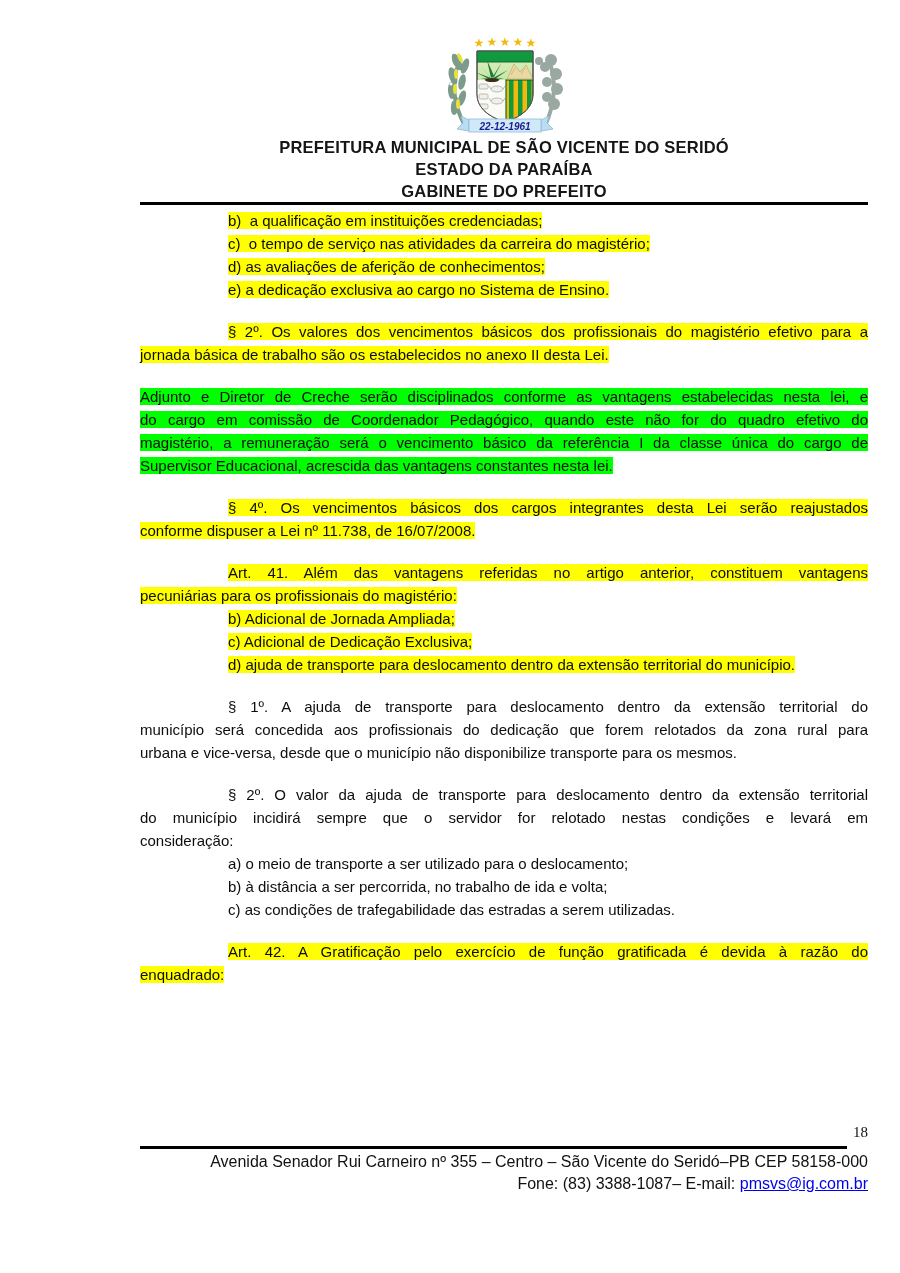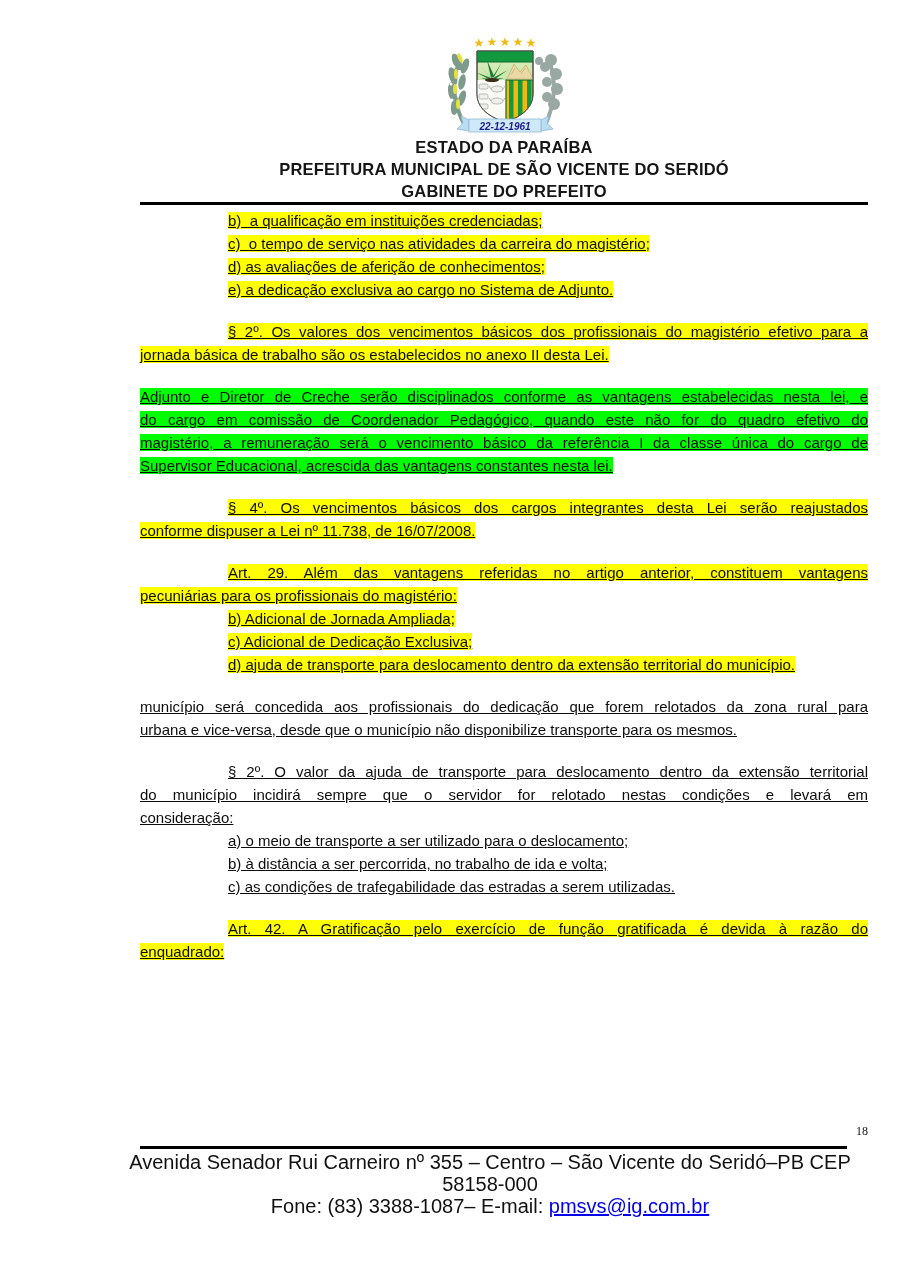--- a/index.html
+++ b/index.html
@@ -21,38 +21,38 @@
     line-height: 22px; color: #151515; letter-spacing: 0.2px;
   }
   .hdr-rule {
     position: absolute; left: 140px; top: 202px; width: 728px; height: 3px;
     background: #000;
   }
   .bodytext {
     position: absolute; left: 140px; top: 209px; width: 728px;
     font-size: 15px; line-height: 23px; color: #0d0d0d;
   }
-  .block { margin-bottom: 19px; text-decoration: underline; }
+  .block { margin-bottom: 19px; }
   .ln { min-height: 23px; text-align: left; }
   .ln.j { text-align: justify; text-align-last: justify; }
   .ln.ind { padding-left: 88px; }
   .hl-y { background: var(--hl-y, #ffff00); }
   .hl-g { background: var(--hl-g, #00ff00); }
   .pagenum {
     position: absolute; left: 140px; top: 1124px; width: 728px;
     text-align: right; font-family: "Liberation Serif", serif;
-    font-size: 12px; color: #111;
+    font-size: 15px; color: #111;
   }
   .ftr-rule {
     position: absolute; left: 140px; top: 1146px; width: 707px; height: 3px;
     background: #000;
   }
   .ftr {
-    position: absolute; left: 126px; top: 1151px; width: 728px;
-    text-align: center; font-size: 20px; line-height: 22px; color: #111;
+    position: absolute; left: 140px; top: 1151px; width: 728px;
+    text-align: right; font-size: 16px; line-height: 22px; color: #111;
   }
   .ftr a, .email-link {
     color: var(--link-blue, #0000ee);
     text-decoration: underline; cursor: pointer;
   }
   .ribbon-text {
     font-family: "Liberation Sans", sans-serif;
     font-weight: bold; font-style: italic;
   }
 </style>
@@ -172,61 +172,62 @@
   <g>
     <path d="M34,82 L42,86 L42,97 L30,95 L36,89 Z" fill="#b9ddf2" stroke="#8fb8d8" stroke-width="0.8"></path>
     <path d="M122,82 L114,86 L114,97 L126,95 L120,89 Z" fill="#b9ddf2" stroke="#8fb8d8" stroke-width="0.8"></path>
     <rect x="42" y="85" width="72" height="13" fill="#cfe9f8" stroke="#8fb8d8" stroke-width="0.8"></rect>
     <text class="ribbon-text" x="78" y="95.5" text-anchor="middle" font-size="10" fill="#1c1c8f">22-12-1961</text>
   </g>
 </svg>
 </div>
 
 <div class="hdr">
+  <div>PREFEITURA MUNICIPAL DE SÃO VICENTE DO SERIDÓ</div>
   <div>ESTADO DA PARAÍBA</div>
-  <div>PREFEITURA MUNICIPAL DE SÃO VICENTE DO SERIDÓ</div>
   <div>GABINETE DO PREFEITO</div>
 </div>
 <div class="hdr-rule"></div>
 
 <div class="bodytext">
 
   <div class="block">
     <div class="ln ind"><span class="hl-y">b) &nbsp;a qualificação em instituições credenciadas;</span></div>
     <div class="ln ind"><span class="hl-y">c) &nbsp;o tempo de serviço nas atividades da carreira do magistério;</span></div>
     <div class="ln ind"><span class="hl-y">d) as avaliações de aferição de conhecimentos;</span></div>
-    <div class="ln ind"><span class="hl-y">e) a dedicação exclusiva ao cargo no Sistema de Adjunto.</span></div>
+    <div class="ln ind"><span class="hl-y">e) a dedicação exclusiva ao cargo no Sistema de Ensino.</span></div>
   </div>
 
   <div class="block">
     <div class="ln j ind"><span class="hl-y">§ 2º. Os valores dos vencimentos básicos dos profissionais do magistério efetivo para a</span></div>
     <div class="ln"><span class="hl-y">jornada básica de trabalho são os estabelecidos no anexo II desta Lei.</span></div>
   </div>
 
   <div class="block">
     <div class="ln j"><span class="hl-g">Adjunto e Diretor de Creche serão disciplinados conforme as vantagens estabelecidas nesta lei, e</span></div>
     <div class="ln j"><span class="hl-g">do cargo em comissão de Coordenador Pedagógico, quando este não for do quadro efetivo do</span></div>
     <div class="ln j"><span class="hl-g">magistério, a remuneração será o vencimento básico da referência I da classe única do cargo de</span></div>
     <div class="ln"><span class="hl-g">Supervisor Educacional, acrescida das vantagens constantes nesta lei.</span></div>
   </div>
 
   <div class="block">
     <div class="ln j ind"><span class="hl-y">§ 4º. Os vencimentos básicos dos cargos integrantes desta Lei serão reajustados</span></div>
     <div class="ln"><span class="hl-y">conforme dispuser a Lei nº 11.738, de 16/07/2008.</span></div>
   </div>
 
   <div class="block">
-    <div class="ln j ind"><span class="hl-y">Art. 29. Além das vantagens referidas no artigo anterior, constituem vantagens</span></div>
+    <div class="ln j ind"><span class="hl-y">Art. 41. Além das vantagens referidas no artigo anterior, constituem vantagens</span></div>
     <div class="ln"><span class="hl-y">pecuniárias para os profissionais do magistério:</span></div>
     <div class="ln ind"><span class="hl-y">b) Adicional de Jornada Ampliada;</span></div>
     <div class="ln ind"><span class="hl-y">c) Adicional de Dedicação Exclusiva;</span></div>
     <div class="ln ind"><span class="hl-y">d) ajuda de transporte para deslocamento dentro da extensão territorial do município.</span></div>
   </div>
 
   <div class="block">
+    <div class="ln j ind"><span>§ 1º. A ajuda de transporte para deslocamento dentro da extensão territorial do</span></div>
     <div class="ln j"><span>município será concedida aos profissionais do dedicação que forem relotados da zona rural para</span></div>
     <div class="ln"><span>urbana e vice-versa, desde que o município não disponibilize transporte para os mesmos.</span></div>
   </div>
 
   <div class="block">
     <div class="ln j ind"><span>§ 2º. O valor da ajuda de transporte para deslocamento dentro da extensão territorial</span></div>
     <div class="ln j"><span>do município incidirá sempre que o servidor for relotado nestas condições e levará em</span></div>
     <div class="ln"><span>consideração:</span></div>
     <div class="ln ind"><span>a) o meio de transporte a ser utilizado para o deslocamento;</span></div>
     <div class="ln ind"><span>b) à distância a ser percorrida, no trabalho de ida e volta;</span></div>

